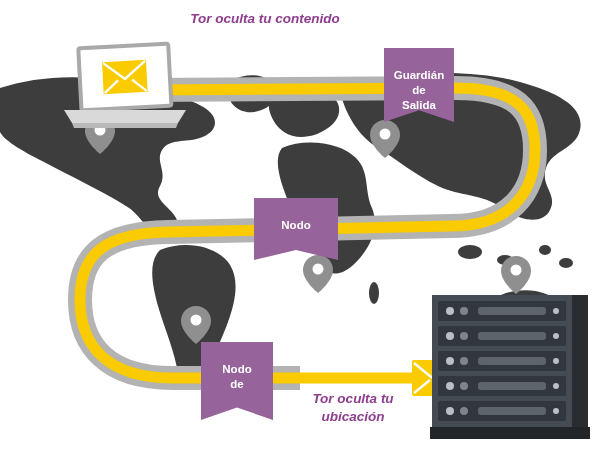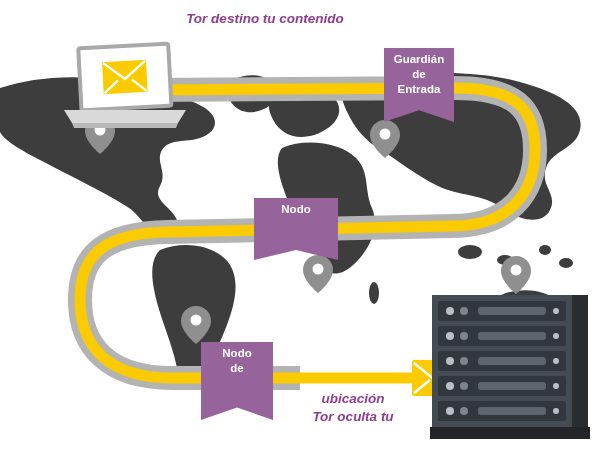--- a/index.html
+++ b/index.html
@@ -11,21 +11,21 @@
   html,body{margin:0;padding:0;background:#fff;}
   .stage{position:relative;width:600px;height:450px;background:#fff;overflow:hidden;
          font-family:"Liberation Sans", sans-serif;}
   .stage svg{position:absolute;left:0;top:0;}
   .map{fill:var(--map-gray);}
   .pipe-outer{stroke:var(--pipe-gray);stroke-width:24;fill:none;stroke-linecap:butt;}
   .pipe-inner{stroke:var(--yellow);stroke-width:11;fill:none;stroke-linecap:butt;}
   .pin{fill:var(--pin-gray);}
   .pin-hole{fill:#ffffff;}
   .ribbon{position:absolute;z-index:3;background:var(--purple);color:#fff;text-align:center;
-          font-size:11.5px;font-weight:600;line-height:1.32;padding-top:4px;box-sizing:border-box;
+          font-size:11.5px;font-weight:600;line-height:1.32;padding-top:20px;box-sizing:border-box;
           clip-path:polygon(0 0,100% 0,100% 100%,50% 84%,0 100%);}
   .ribbon span{display:block;}
   .ribbon-entry{left:384px;top:48px;width:70px;height:74px;}
   .ribbon-middle{left:254px;top:198px;width:84px;height:62px;}
   .ribbon-exit{left:201px;top:342px;width:72px;height:78px;}
   .caption{position:absolute;z-index:3;color:var(--caption-purple);font-style:italic;
            font-weight:700;font-size:13.5px;line-height:1.35;text-align:center;}
   .caption span{display:block;}
   .caption-top{left:150px;top:10px;width:230px;}
   .caption-bottom{left:288px;top:390px;width:130px;}
@@ -146,31 +146,31 @@
           <circle class="rack-led2" cx="32" cy="116" r="4"></circle>
         <rect class="rack-slot" x="46" y="112" width="68" height="8" rx="3"></rect>
         <circle class="rack-led" cx="124" cy="116" r="3"></circle>
       </g>
     </g>
   </svg>
 
   <div class="ribbon ribbon-entry">
     <span>Guardián</span>
     <span>de</span>
-    <span>Entrada</span>
+    <span>Salida</span>
   </div>
   <div class="ribbon ribbon-middle">
     <span>Nodo</span>
   </div>
   <div class="ribbon ribbon-exit">
     <span>Nodo</span>
     <span>de</span>
   </div>
 
   <div class="caption caption-top">
-    <span>Tor destino tu contenido</span>
+    <span>Tor oculta tu contenido</span>
   </div>
   <div class="caption caption-bottom">
+    <span>Tor oculta tu</span>
     <span>ubicación</span>
-    <span>Tor oculta tu</span>
   </div>
 
 </div>
 
 </body></html>

